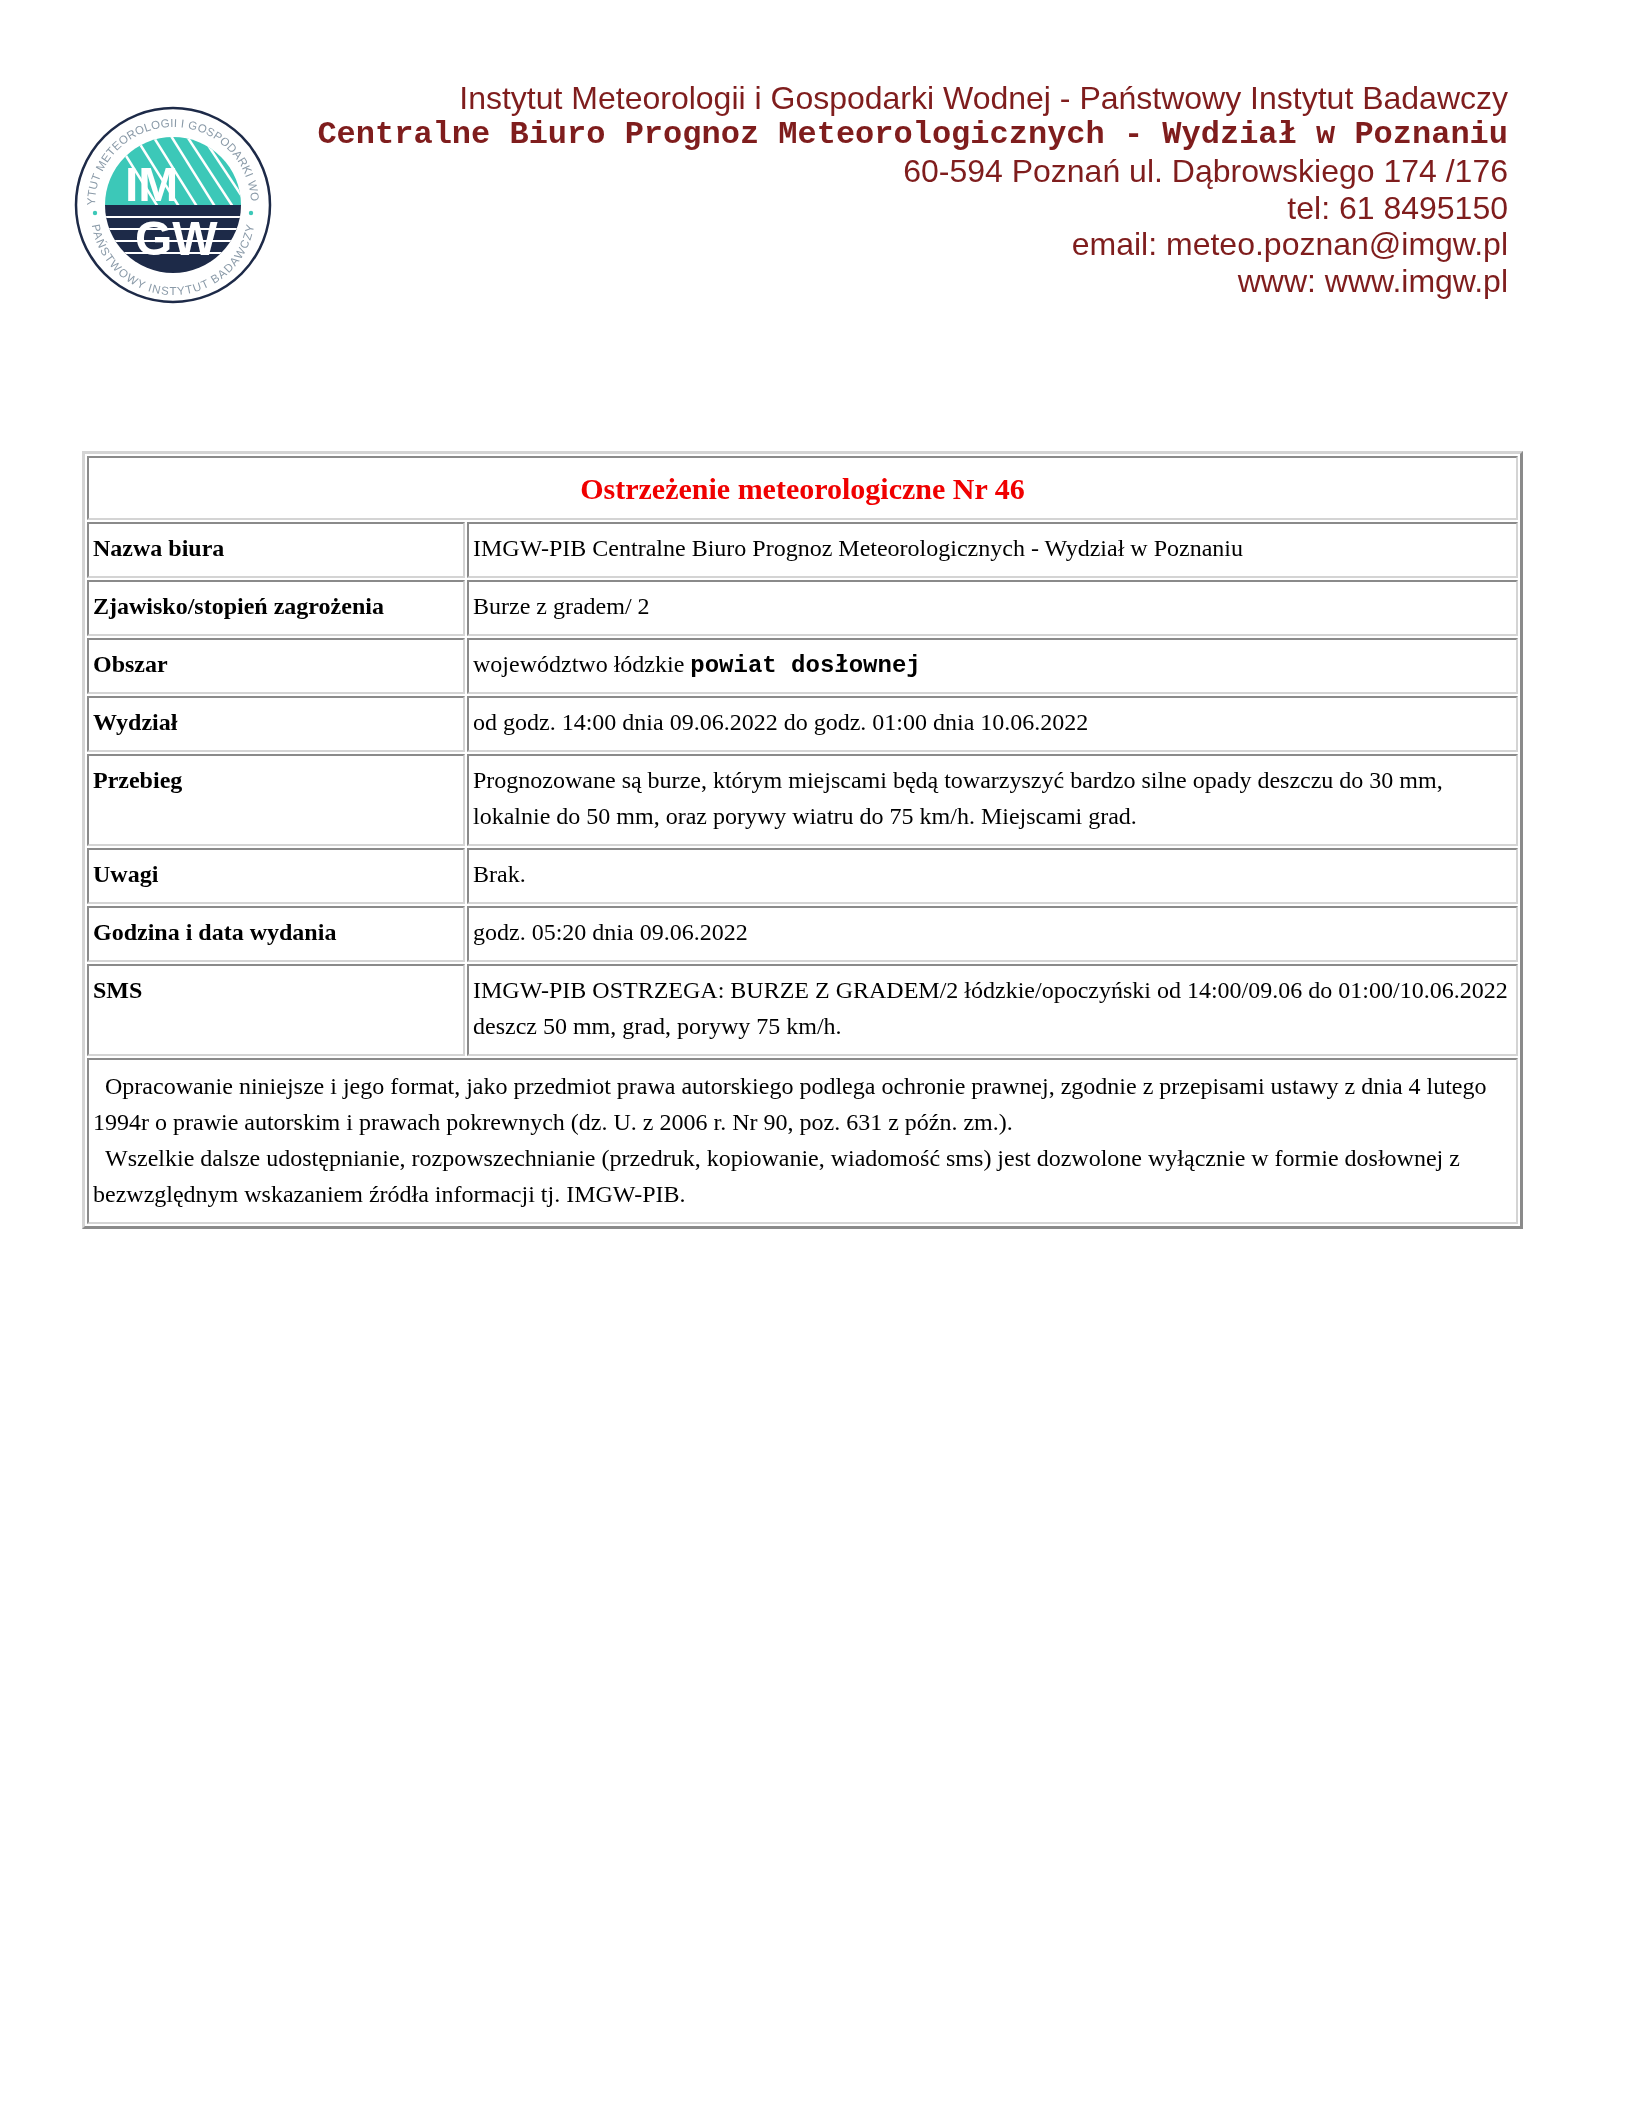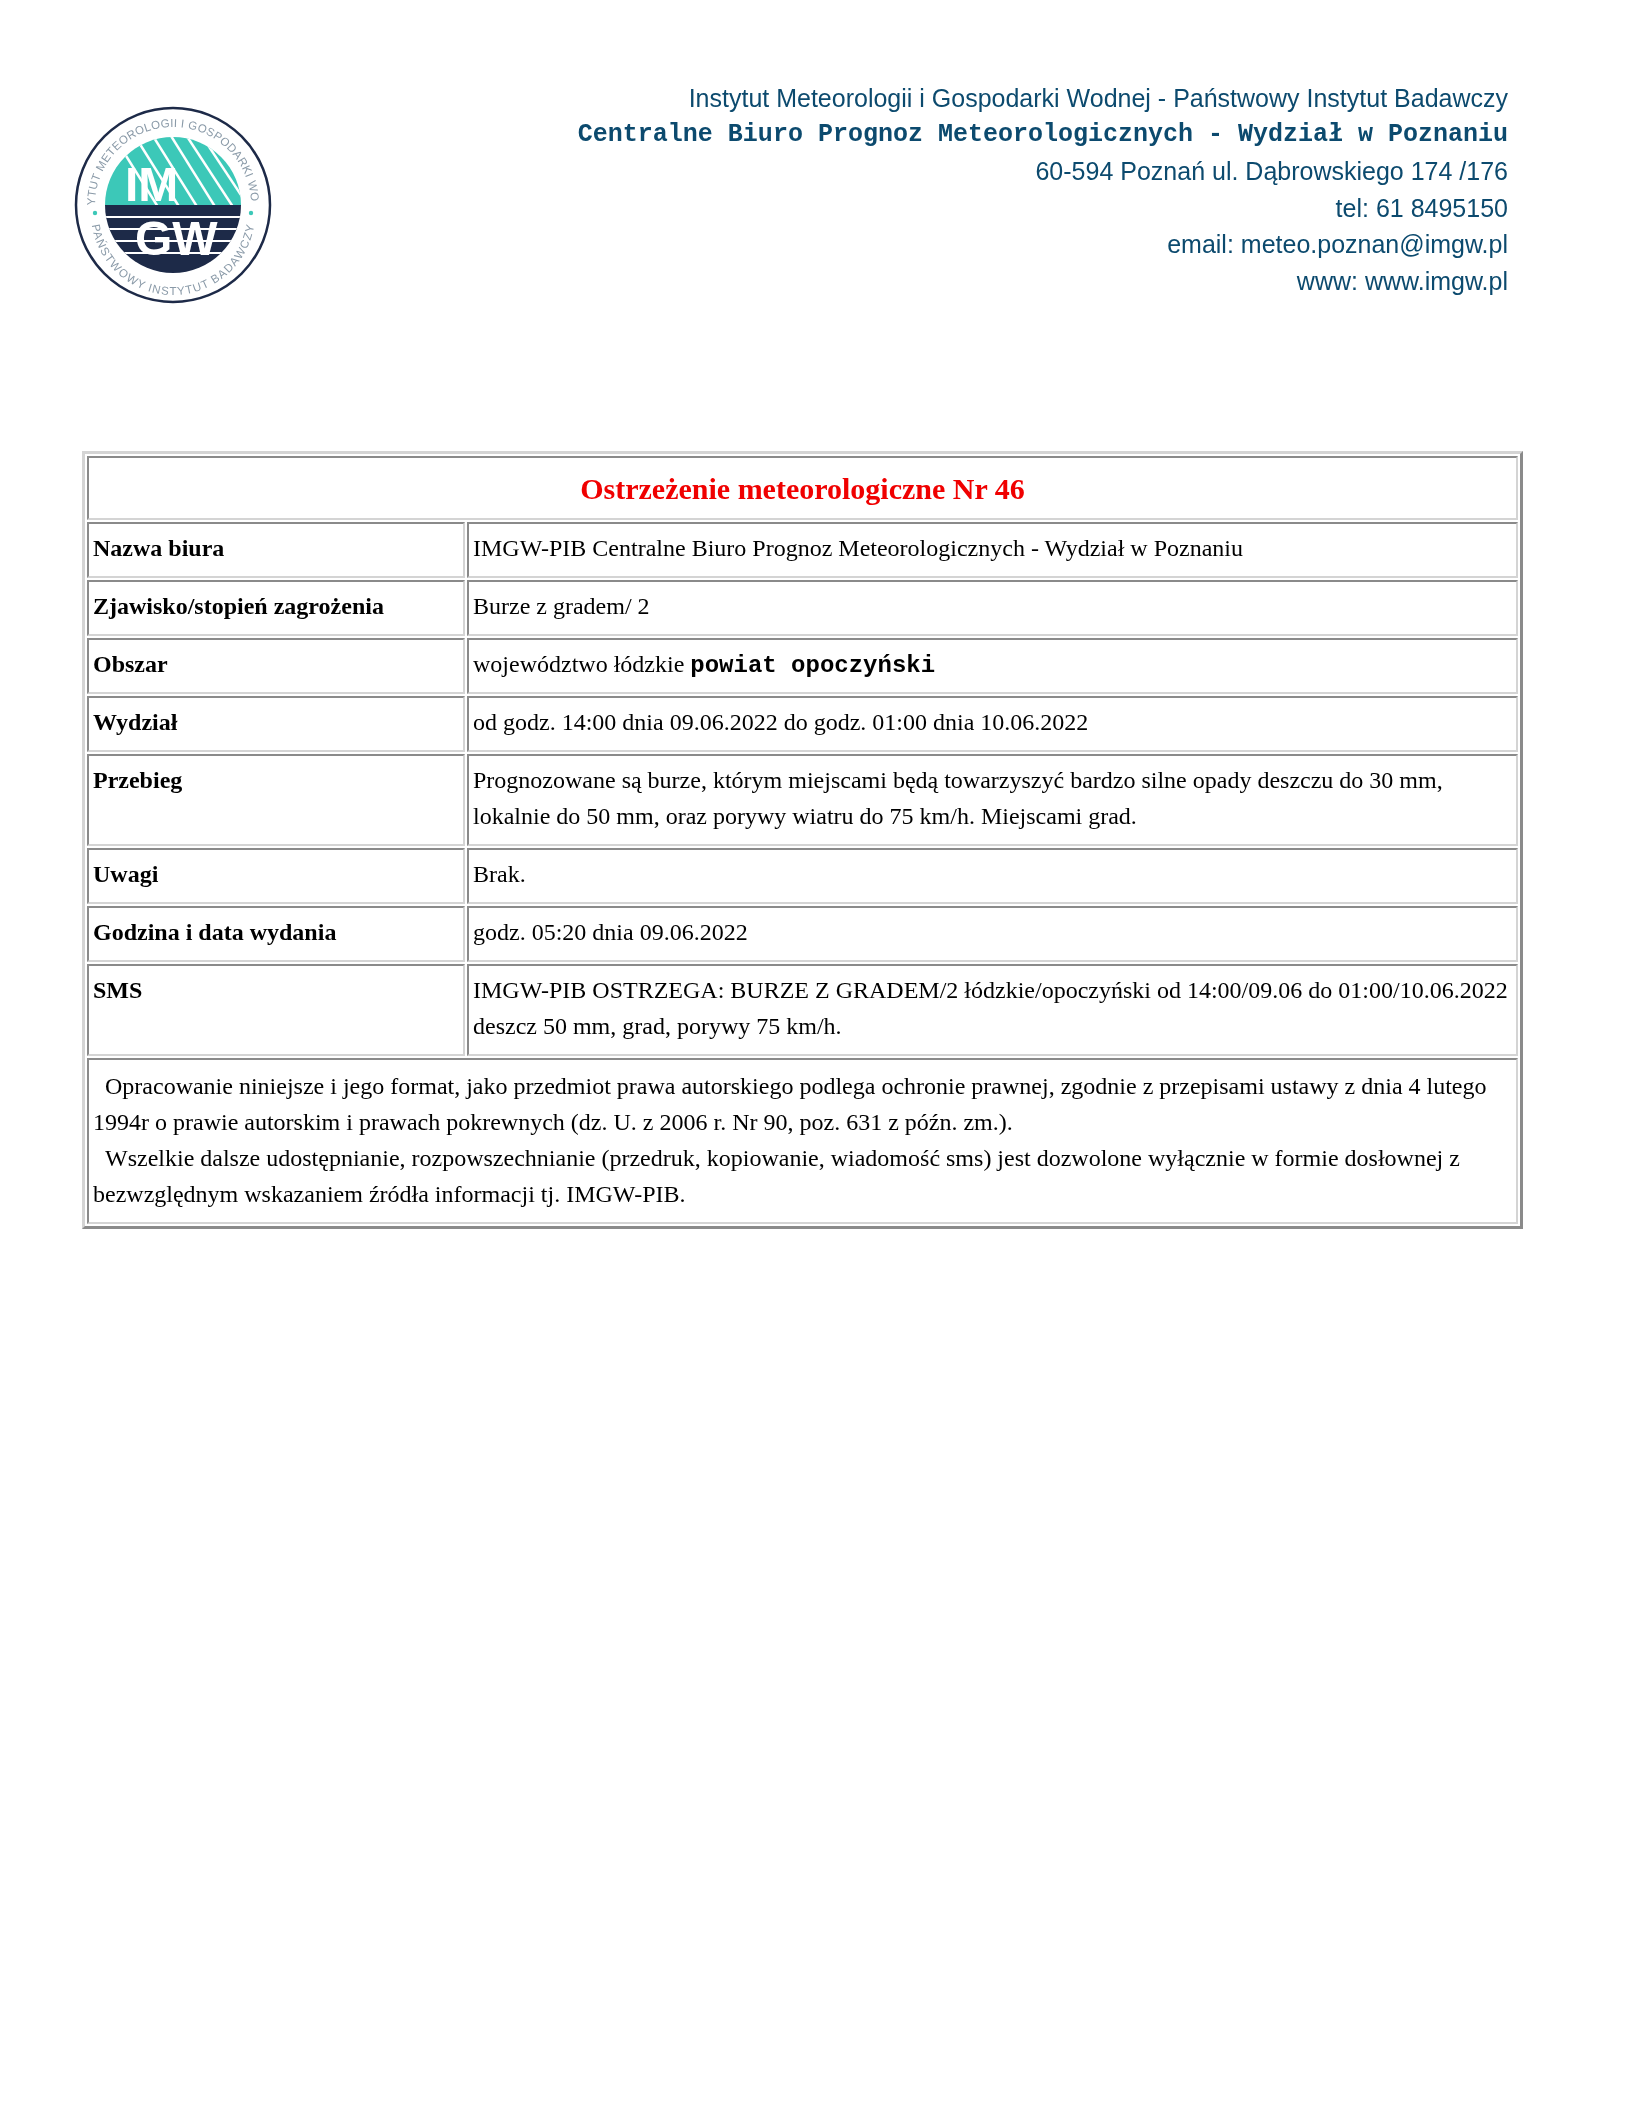--- a/index.html
+++ b/index.html
@@ -4,22 +4,22 @@
 <style>
   html, body { margin: 0; padding: 0; background: #ffffff; }
   body { width: 1632px; height: 2112px; position: relative; overflow: hidden; }
 
   .logo { position: absolute; left: 73px; top: 105px; width: 200px; height: 200px; }
 
   .org-header {
     position: absolute; right: 124px; top: 80px;
     text-align: right;
     font-family: "Liberation Sans", sans-serif;
-    font-size: 25px; line-height: 36.5px;
-    color: #0c4a6e;
+    font-size: 32px; line-height: 36.5px;
+    color: #7f1d1d;
   }
   .org-header .bold { font-weight: bold; }
   .org-header div { white-space: nowrap; }
 
   table.warning {
     position: absolute; left: 82px; top: 451px; width: 1441px;
     border-collapse: separate; border-spacing: 2px;
     border-top: 3px solid #d4d4d4; border-left: 3px solid #d4d4d4;
     border-right: 3px solid #8a8a8a; border-bottom: 3px solid #8a8a8a;
     font-family: "Liberation Serif", serif; font-size: 24px; color: #000;
@@ -100,21 +100,21 @@
   <tr class="r1">
     <td class="label">Nazwa biura</td>
     <td>IMGW-PIB Centralne Biuro Prognoz Meteorologicznych - Wydział w Poznaniu</td>
   </tr>
   <tr class="r1">
     <td class="label">Zjawisko/stopień zagrożenia</td>
     <td>Burze z gradem/ 2</td>
   </tr>
   <tr class="r1">
     <td class="label">Obszar</td>
-    <td><span>województwo łódzkie </span><span class="bold">powiat opoczyński</span></td>
+    <td><span>województwo łódzkie </span><span class="bold">powiat dosłownej</span></td>
   </tr>
   <tr class="r1">
     <td class="label">Wydział</td>
     <td>od godz. 14:00 dnia 09.06.2022 do godz. 01:00 dnia 10.06.2022</td>
   </tr>
   <tr class="r2">
     <td class="label">Przebieg</td>
     <td>Prognozowane są burze, którym miejscami będą towarzyszyć bardzo silne opady deszczu do 30 mm, lokalnie do 50 mm, oraz porywy wiatru do 75 km/h. Miejscami grad.</td>
   </tr>
   <tr class="r1">

